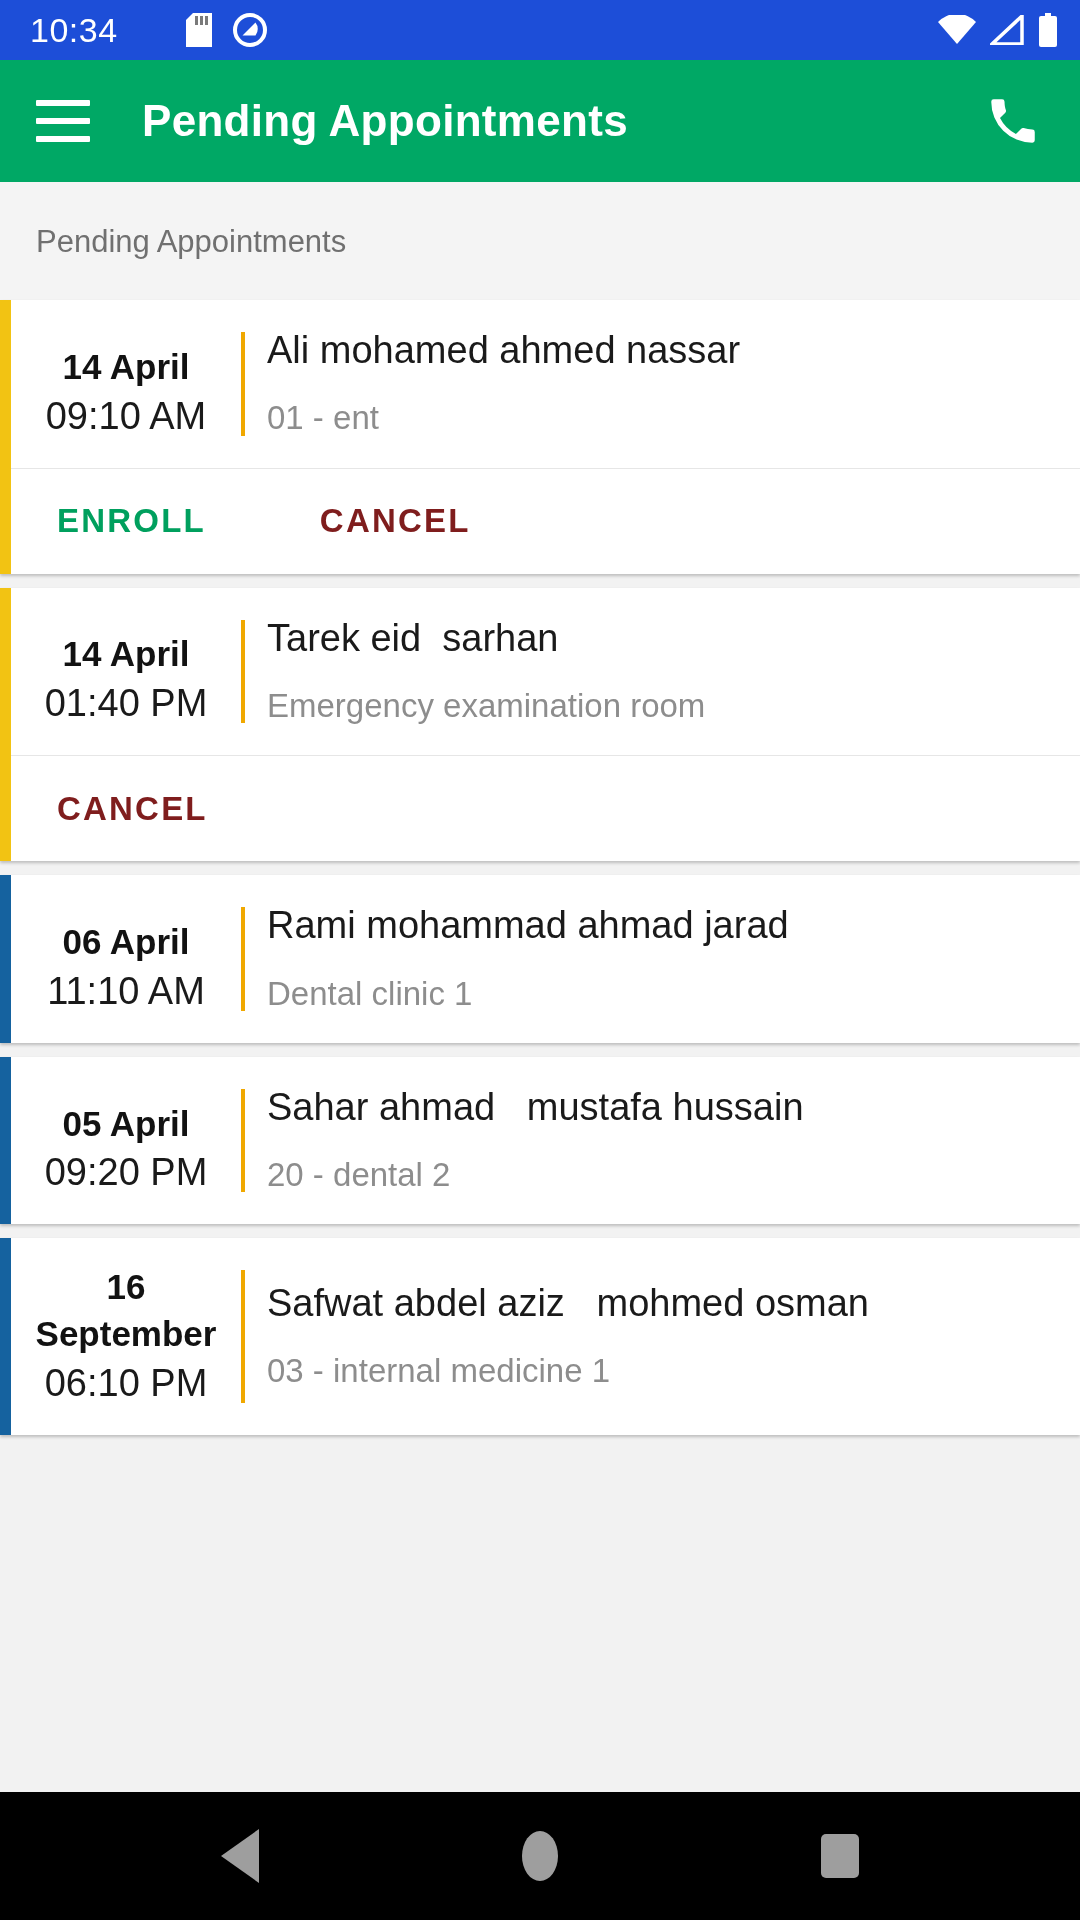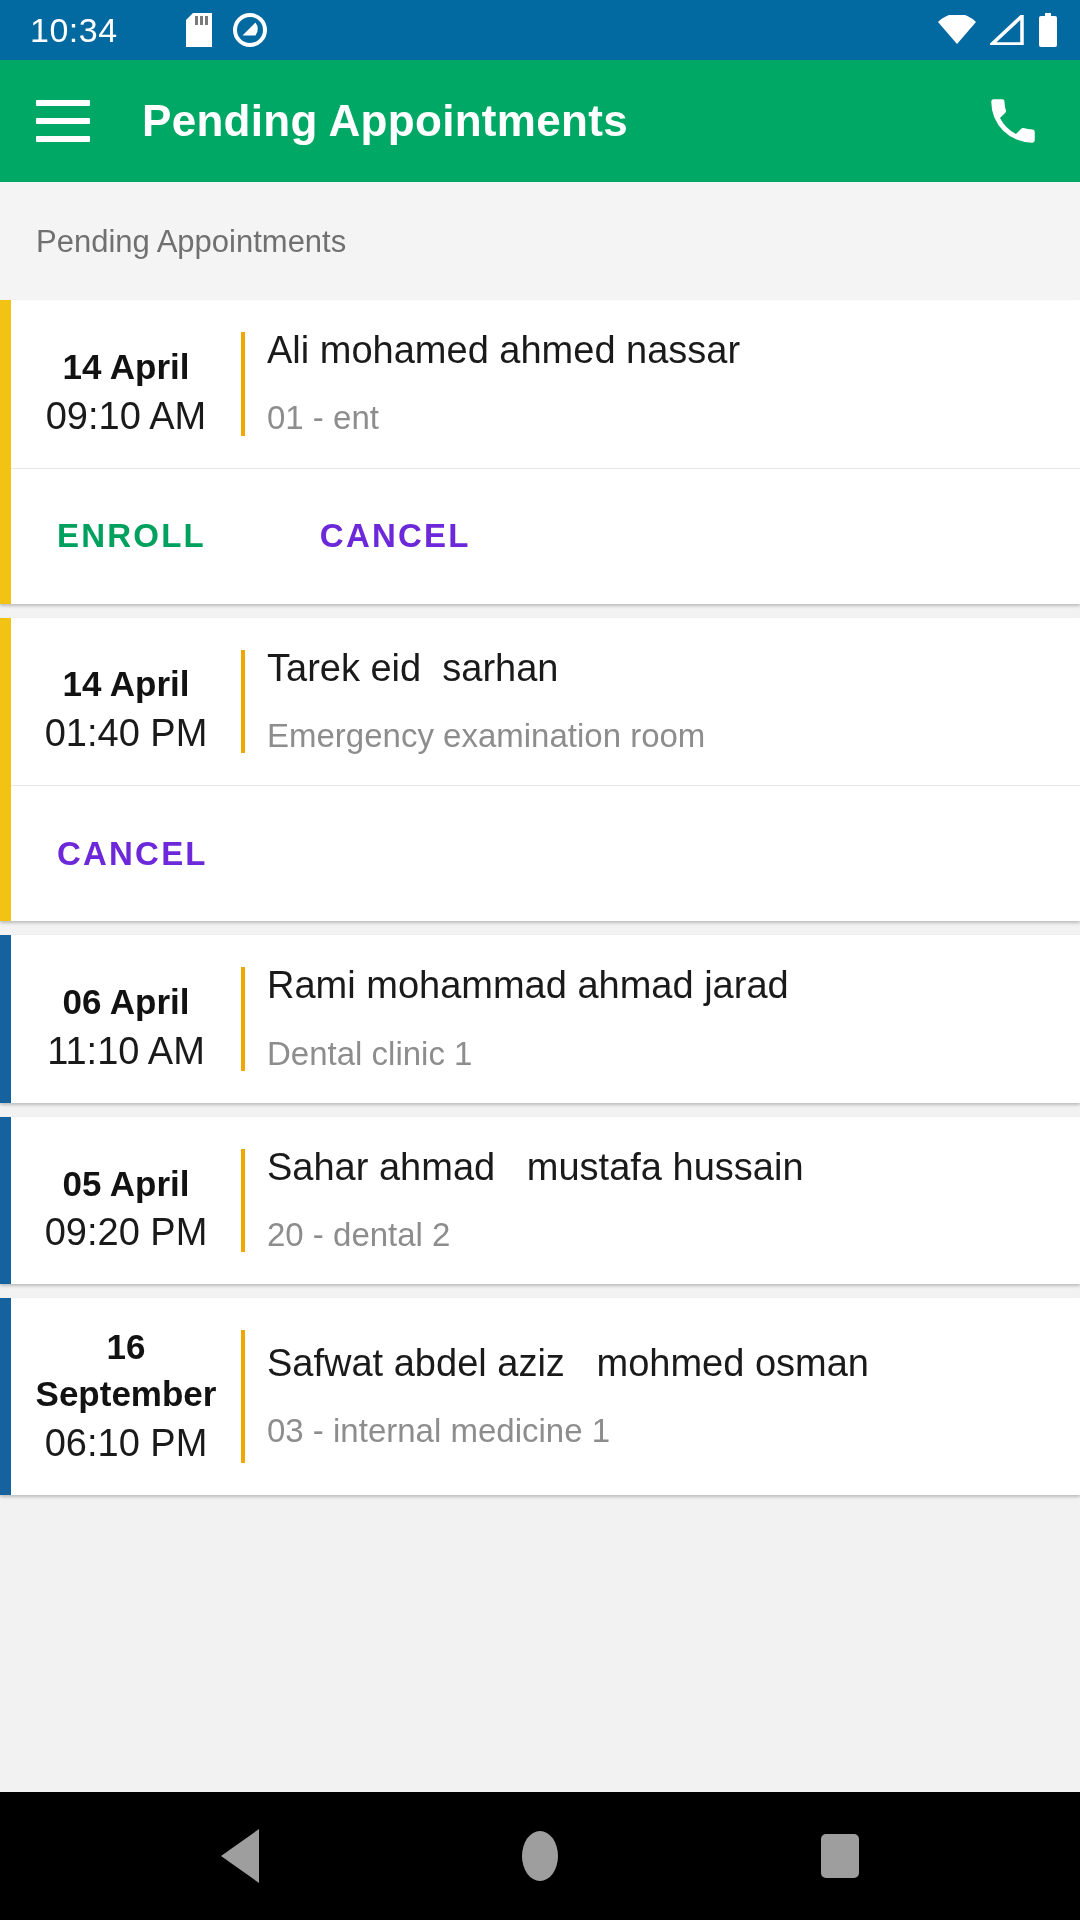--- a/index.html
+++ b/index.html
@@ -12,21 +12,21 @@
   #screen {
     position:relative;
     width:1080px; height:1920px;
     background:#f2f2f2;
     display:flex; flex-direction:column;
   }
 
   
   .status-bar {
     height:60px; flex:0 0 60px;
-    background:#0369a1;
+    background:#1d4ed8;
     display:flex; align-items:center;
     padding:0 22px 0 30px;
     color:#fff;
     gap:46px;
   }
   .status-clock {
     font-size:34px; font-weight:400; letter-spacing:0.5px;
     line-height:1;
   }
   .status-left-icons { display:flex; align-items:center; gap:20px; margin-left:22px; }
@@ -102,31 +102,31 @@
     flex:1 1 auto;
     display:flex; flex-direction:column; justify-content:center;
     padding:0 20px 0 22px;
   }
   .patient-name { font-size:38px; color:#1a1a1a; line-height:1.3; white-space:pre; }
   .clinic-name  { font-size:33px; color:#8d8d8d; line-height:1.4; margin-top:20px; white-space:pre; }
 
   .action-row {
     border-top:1px solid #e6e6e6;
     display:flex; align-items:center;
-    height:136px;
+    height:106px;
     padding-left:46px;
   }
   .action-btn {
     background:none; border:none;
     font-family:"Liberation Sans", sans-serif;
     font-size:33px; font-weight:bold; letter-spacing:2.2px;
     cursor:pointer; padding:0;
   }
   .action-btn.enroll { color:#00a05e; margin-right:114px; }
-  .action-btn.cancel { color:#6d28d9; }
+  .action-btn.cancel { color:#7f1d1d; }
 
   
   .nav-bar {
     height:128px; flex:0 0 128px;
     background:#000;
     display:flex; align-items:center; justify-content:space-around;
     padding:0 90px;
   }
   .nav-btn { width:90px; height:90px; display:flex; align-items:center; justify-content:center; cursor:pointer; }
   .nav-back {

